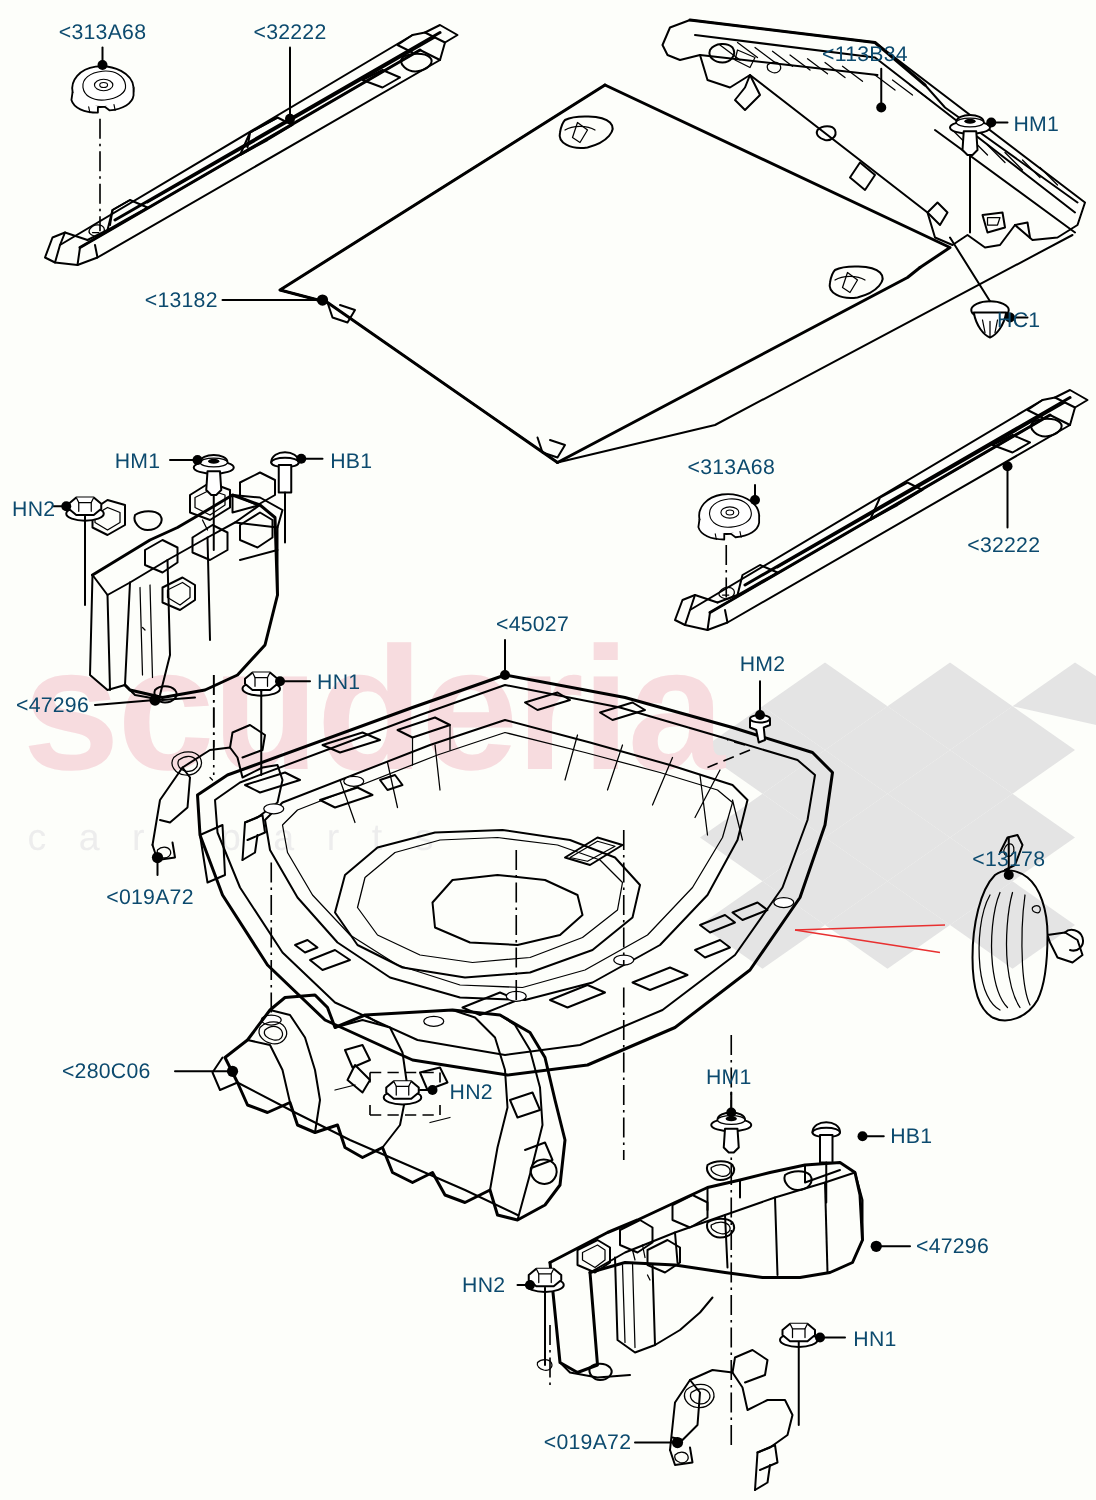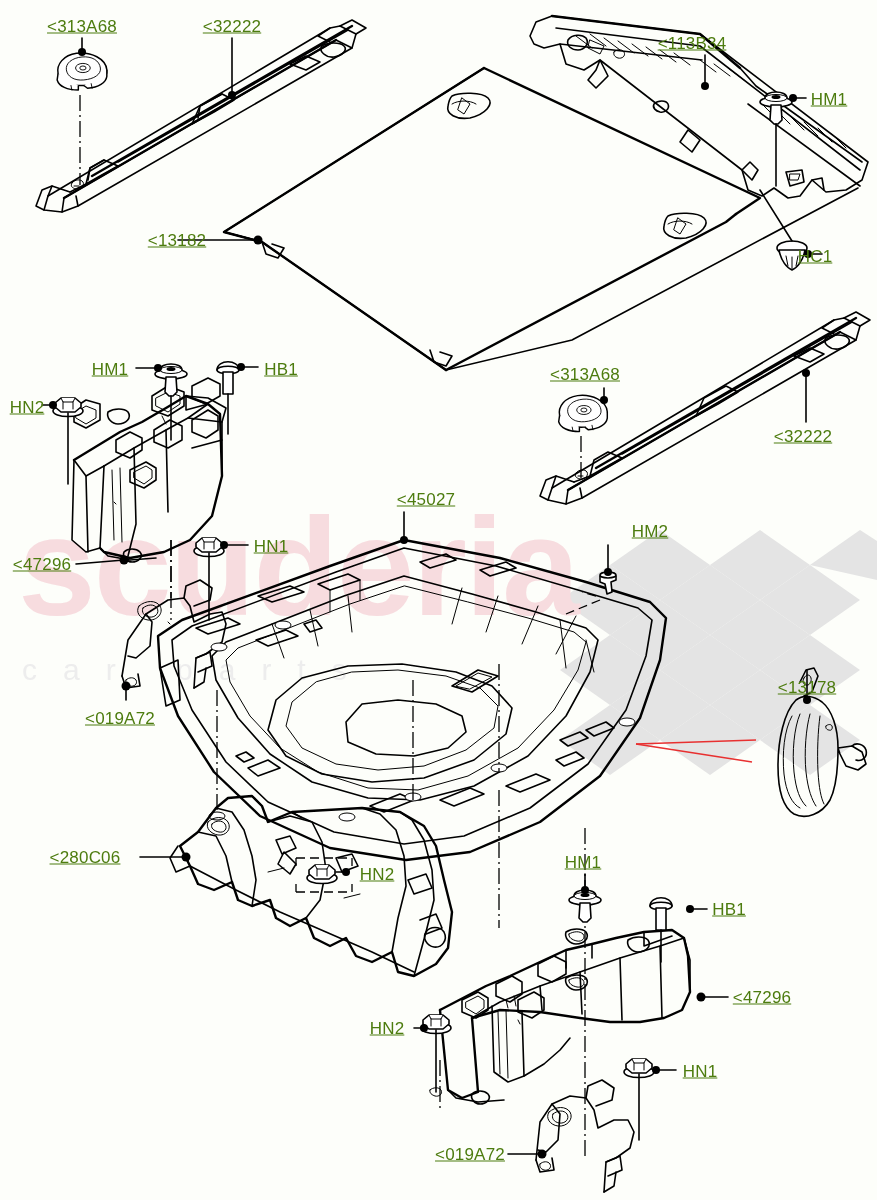--- a/index.html
+++ b/index.html
@@ -19,28 +19,27 @@
     position: absolute;
     left: 0; top: 0;
     width: 877px; height: 1200px;
   }
   #watermark-layer { z-index: 1; }
   #art-layer      { z-index: 2; }
   #label-layer    { z-index: 3; }
 
   .part-label {
     position: absolute;
-    color: #4d7c0f;
+    color: #0c4a6e;
     font-family: "Liberation Sans", sans-serif;
     font-size: 17px;
     font-weight: 400;
     white-space: nowrap;
     letter-spacing: 0.2px;
     line-height: 1;
-    text-decoration: underline;
   }
   .part-label.anchor-mid   { transform: translate(-50%, -50%); }
 </style>
 </head>
 <body>
 
 <div id="diagram-root">
 
   <svg id="watermark-layer" viewBox="0 0 877 1200">
 
@@ -527,29 +526,29 @@
     <path class="ln" d="M126,700 L126,686"></path>
     <circle cx="126" cy="686" r="4.5" class="fk"></circle>
 
   </svg>
 
   <div id="label-layer">
     <div class="part-label anchor-mid" style="left:82px;  top:26px;">&lt;313A68</div>
     <div class="part-label anchor-mid" style="left:232px; top:26px;">&lt;32222</div>
     <div class="part-label anchor-mid" style="left:692px; top:43px;">&lt;113B34</div>
     <div class="part-label anchor-mid" style="left:829px; top:99px;">HM1</div>
-    <div class="part-label anchor-mid" style="left:145px; top:240px;margin-left:32px;">&lt;13182</div>
+    <div class="part-label anchor-mid" style="left:145px; top:240px;">&lt;13182</div>
     <div class="part-label anchor-mid" style="left:815px; top:256px;">HC1</div>
     <div class="part-label anchor-mid" style="left:110px; top:369px;">HM1</div>
     <div class="part-label anchor-mid" style="left:281px; top:369px;">HB1</div>
     <div class="part-label anchor-mid" style="left:585px; top:374px;">&lt;313A68</div>
     <div class="part-label anchor-mid" style="left:27px;  top:407px;">HN2</div>
     <div class="part-label anchor-mid" style="left:803px; top:436px;">&lt;32222</div>
     <div class="part-label anchor-mid" style="left:394px; top:499px;margin-left:32px;">&lt;45027</div>
-    <div class="part-label anchor-mid" style="left:610px; top:531px;margin-left:40px;">HM2</div>
+    <div class="part-label anchor-mid" style="left:610px; top:531px;">HM2</div>
     <div class="part-label anchor-mid" style="left:271px; top:546px;">HN1</div>
     <div class="part-label anchor-mid" style="left:42px;  top:564px;">&lt;47296</div>
     <div class="part-label anchor-mid" style="left:807px; top:687px;">&lt;13178</div>
     <div class="part-label anchor-mid" style="left:120px; top:718px;">&lt;019A72</div>
     <div class="part-label anchor-mid" style="left:85px;  top:857px;">&lt;280C06</div>
     <div class="part-label anchor-mid" style="left:377px; top:874px;">HN2</div>
     <div class="part-label anchor-mid" style="left:583px; top:862px;">HM1</div>
     <div class="part-label anchor-mid" style="left:729px; top:909px;">HB1</div>
     <div class="part-label anchor-mid" style="left:762px; top:997px;">&lt;47296</div>
     <div class="part-label anchor-mid" style="left:387px; top:1028px;">HN2</div>

